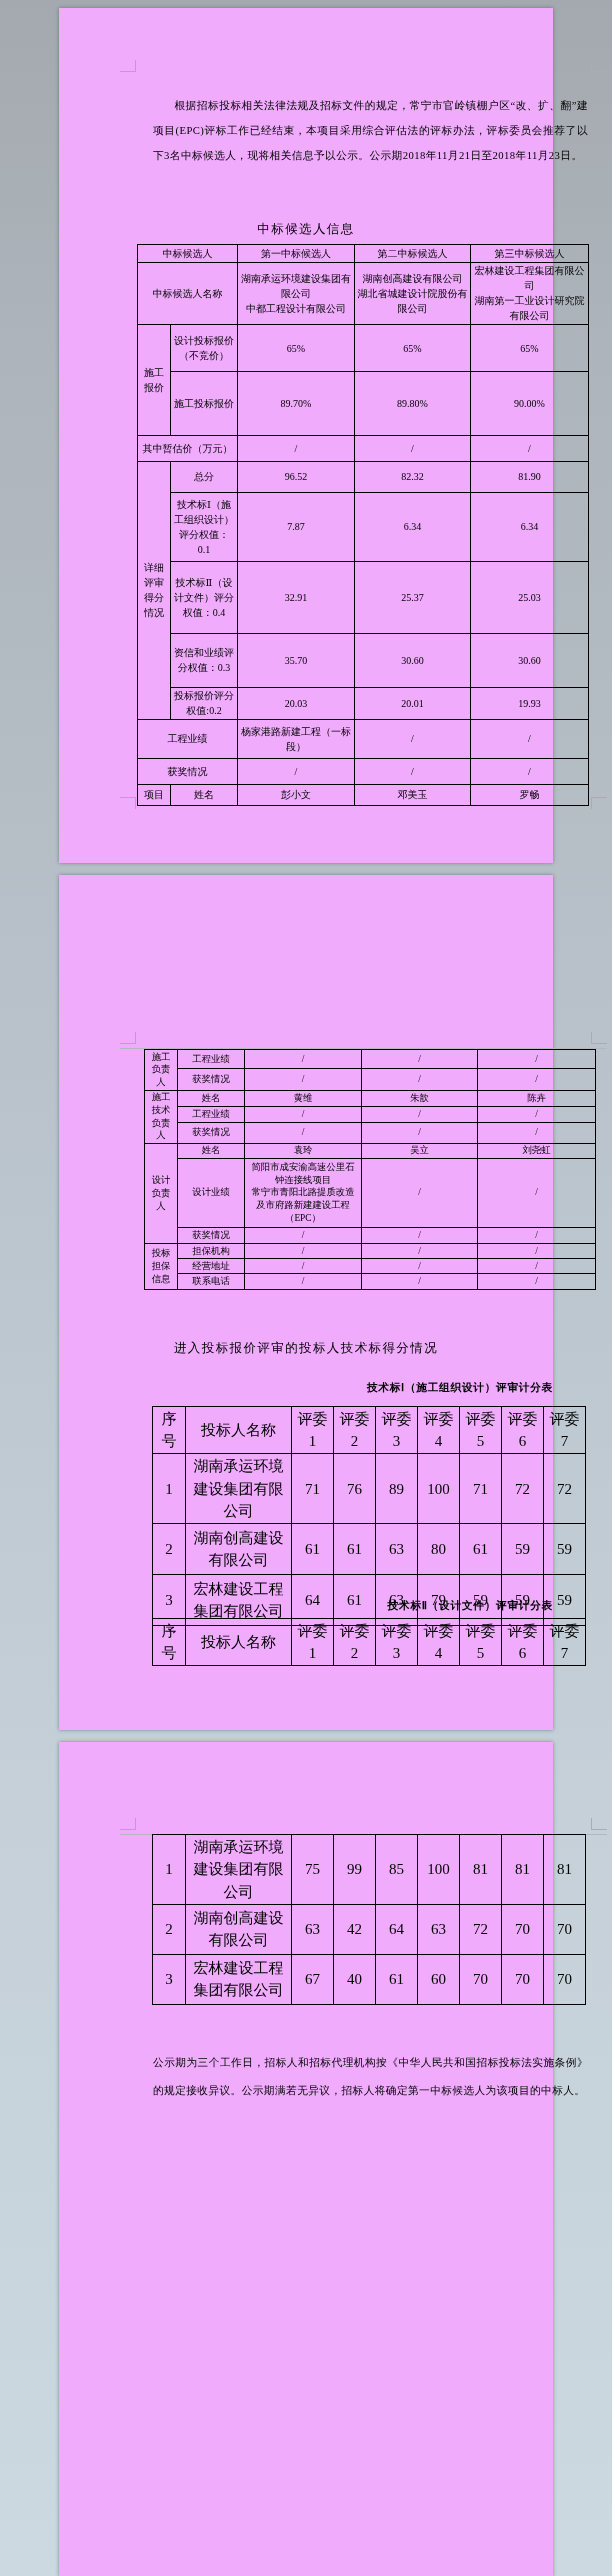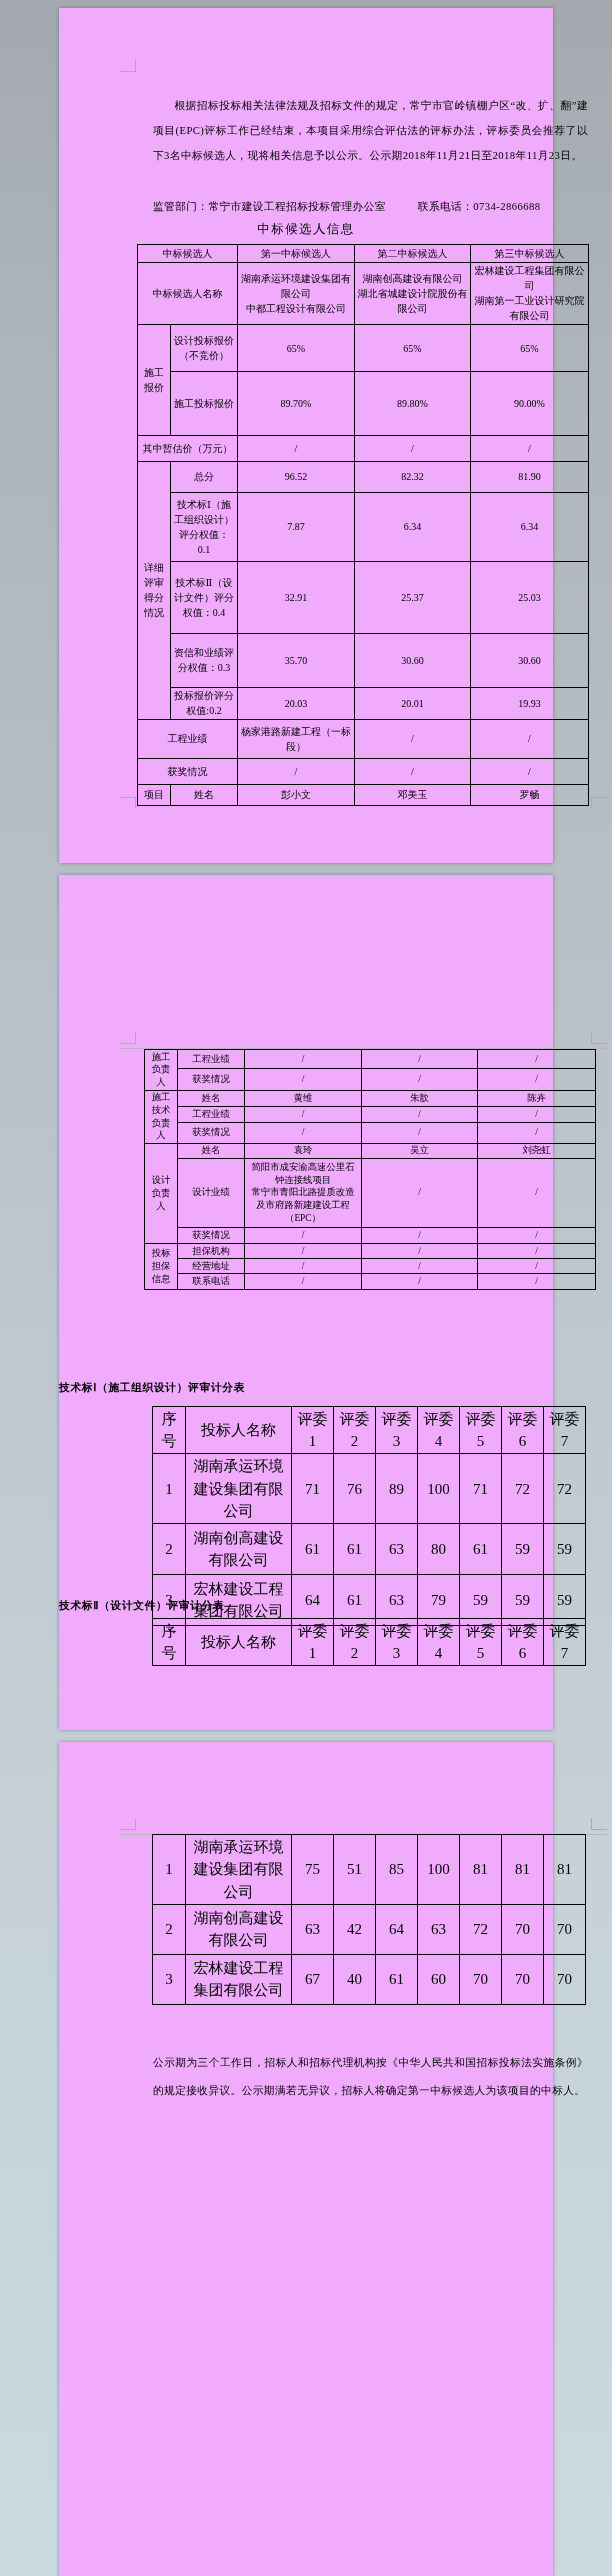--- a/index.html
+++ b/index.html
@@ -20,21 +20,21 @@
   .mark.bl{border-right-width:0.7px;border-top-width:0.7px}
   .mark.br{border-left-width:0.7px;border-top-width:0.7px}
   .hline{position:absolute;height:0.7px;background:#b3b8bd}
 
   .abs{position:absolute}
   .para{left:94px;width:435px;font-size:10.7px;line-height:25px;text-align:justify;letter-spacing:0.4px}
   .indent{text-indent:2em}
   .contact{left:94px;width:435px;font-size:10.7px;line-height:23.6px;letter-spacing:0.4px;white-space:nowrap}
   .contact .ph{margin-left:32px}
   .big{left:0;width:100%;text-align:center;font-size:12.5px;letter-spacing:1.4px;line-height:21px}
-  .sub{left:0;width:100%;text-align:left;font-size:10.7px;letter-spacing:0.7px;line-height:18px;
+  .sub{left:0;width:100%;text-align:right;font-size:10.7px;letter-spacing:0.7px;line-height:18px;
        font-family:"Liberation Sans",sans-serif;font-weight:700}
 
   table{border-collapse:collapse;table-layout:fixed;border:1.4px solid #000}
   td{border:0.7px solid #000;padding:0.7px 2.1px;text-align:center;vertical-align:middle;white-space:pre-line;overflow:hidden}
   tr.bb2 td{border-bottom-width:1.4px}
   .itable{position:absolute;left:78px;width:451px;font-size:10px;line-height:1.5}
   .itable2{position:absolute;left:85px;width:451px;font-size:9.4px;line-height:1.35}
   .stable{position:absolute;left:93px;width:430px;font-size:15px;line-height:1.5}
 </style>
 </head>
@@ -43,23 +43,20 @@
 <div class="pages">
 
   <div class="page" id="page1">
     <div class="mark tl" style="left:61px;top:52px"></div>
     <div class="mark tr" style="left:532px;top:52px"></div>
     <div class="mark bl" style="left:61px;top:789px"></div>
     <div class="mark br" style="left:532px;top:789px"></div>
 
     <div class="abs para indent" style="top:85px">根据招标投标相关法律法规及招标文件的规定，常宁市官岭镇棚户区“改、扩、翻”建项目(EPC)评标工作已经结束，本项目采用综合评估法的评标办法，评标委员会推荐了以下3名中标候选人，现将相关信息予以公示。公示期2018年11月21日至2018年11月23日。</div>
 
-    <div class="abs contact" style="top:187px">
-      <span>监管部门：常宁市建设工程招标投标管理办公室</span><span class="ph">联系电话：0734-2866688</span>
-    </div>
 
     <div class="abs big" style="top:211px">中标候选人信息</div>
 
     <table class="itable" style="top:236px">
       <colgroup>
           <col style="width:33px">
           <col style="width:67px">
           <col style="width:117px">
           <col style="width:116px">
           <col style="width:118px">
@@ -247,20 +244,21 @@
       </tr>
       <tr style="height:14px">
         <td>联系电话</td>
         <td>/</td>
         <td>/</td>
         <td>/</td>
       </tr>
     </tbody>
       </table>
 
+    <div class="abs big" style="top:463px">进入投标报价评审的投标人技术标得分情况</div>
     <div class="abs sub" style="top:503px">技术标Ⅰ（施工组织设计）评审计分表</div>
 
     <table class="stable" style="top:531px">
       <colgroup>
           <col style="width:33px">
           <col style="width:106px">
           <col style="width:42px">
           <col style="width:42px">
           <col style="width:42px">
           <col style="width:42px">
@@ -361,21 +359,21 @@
           <col style="width:42px">
           <col style="width:42px">
           <col style="width:42px">
           <col style="width:42px">
         </colgroup>
       <tbody>
           <tr style="height:50px">
         <td>1</td>
         <td>湖南承运环境建设集团有限公司</td>
         <td>75</td>
-        <td>51</td>
+        <td>99</td>
         <td>85</td>
         <td>100</td>
         <td>81</td>
         <td>81</td>
         <td>81</td>
       </tr>
       <tr style="height:50px">
         <td>2</td>
         <td>湖南创高建设有限公司</td>
         <td>63</td>

